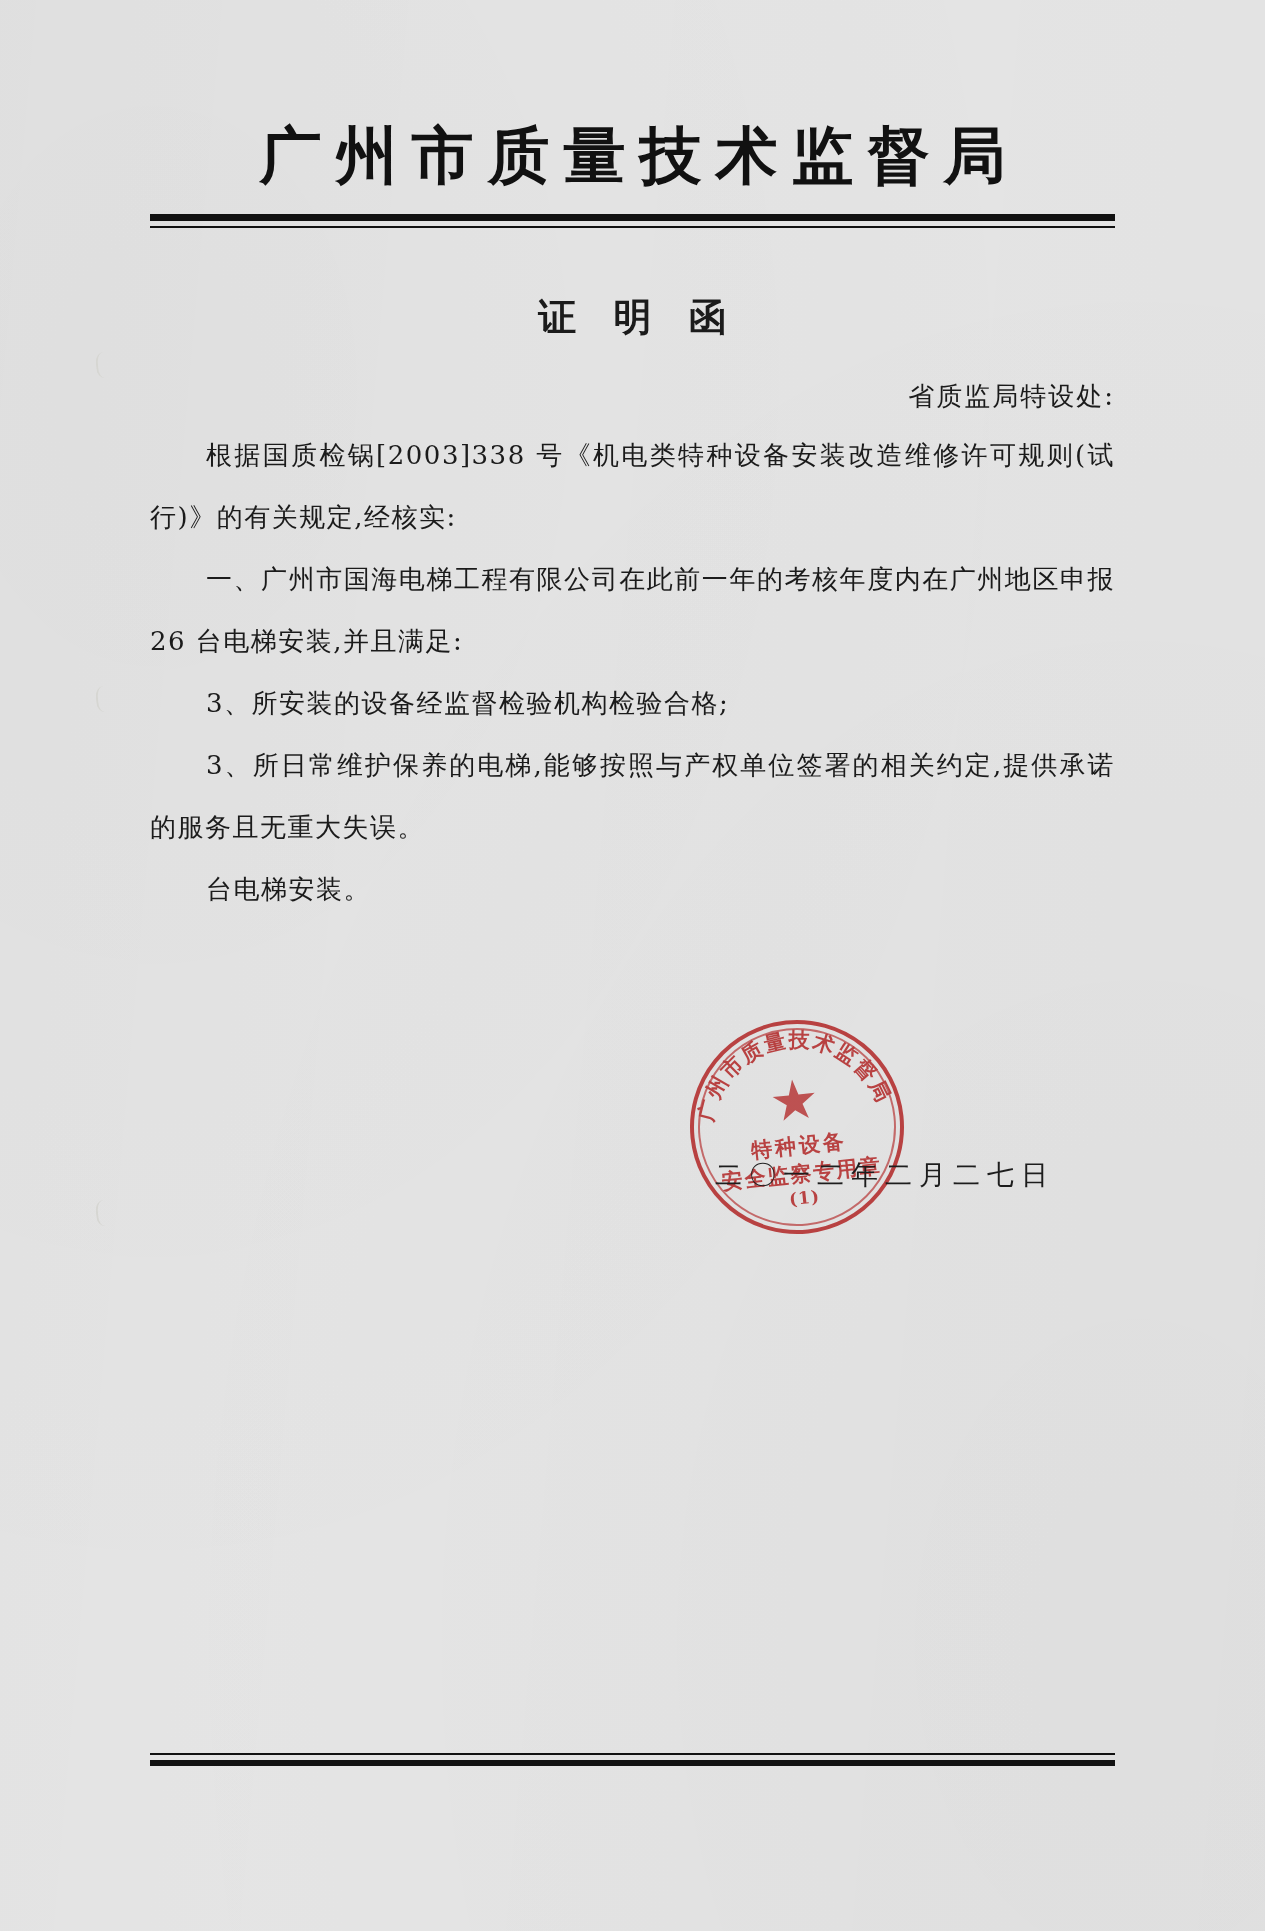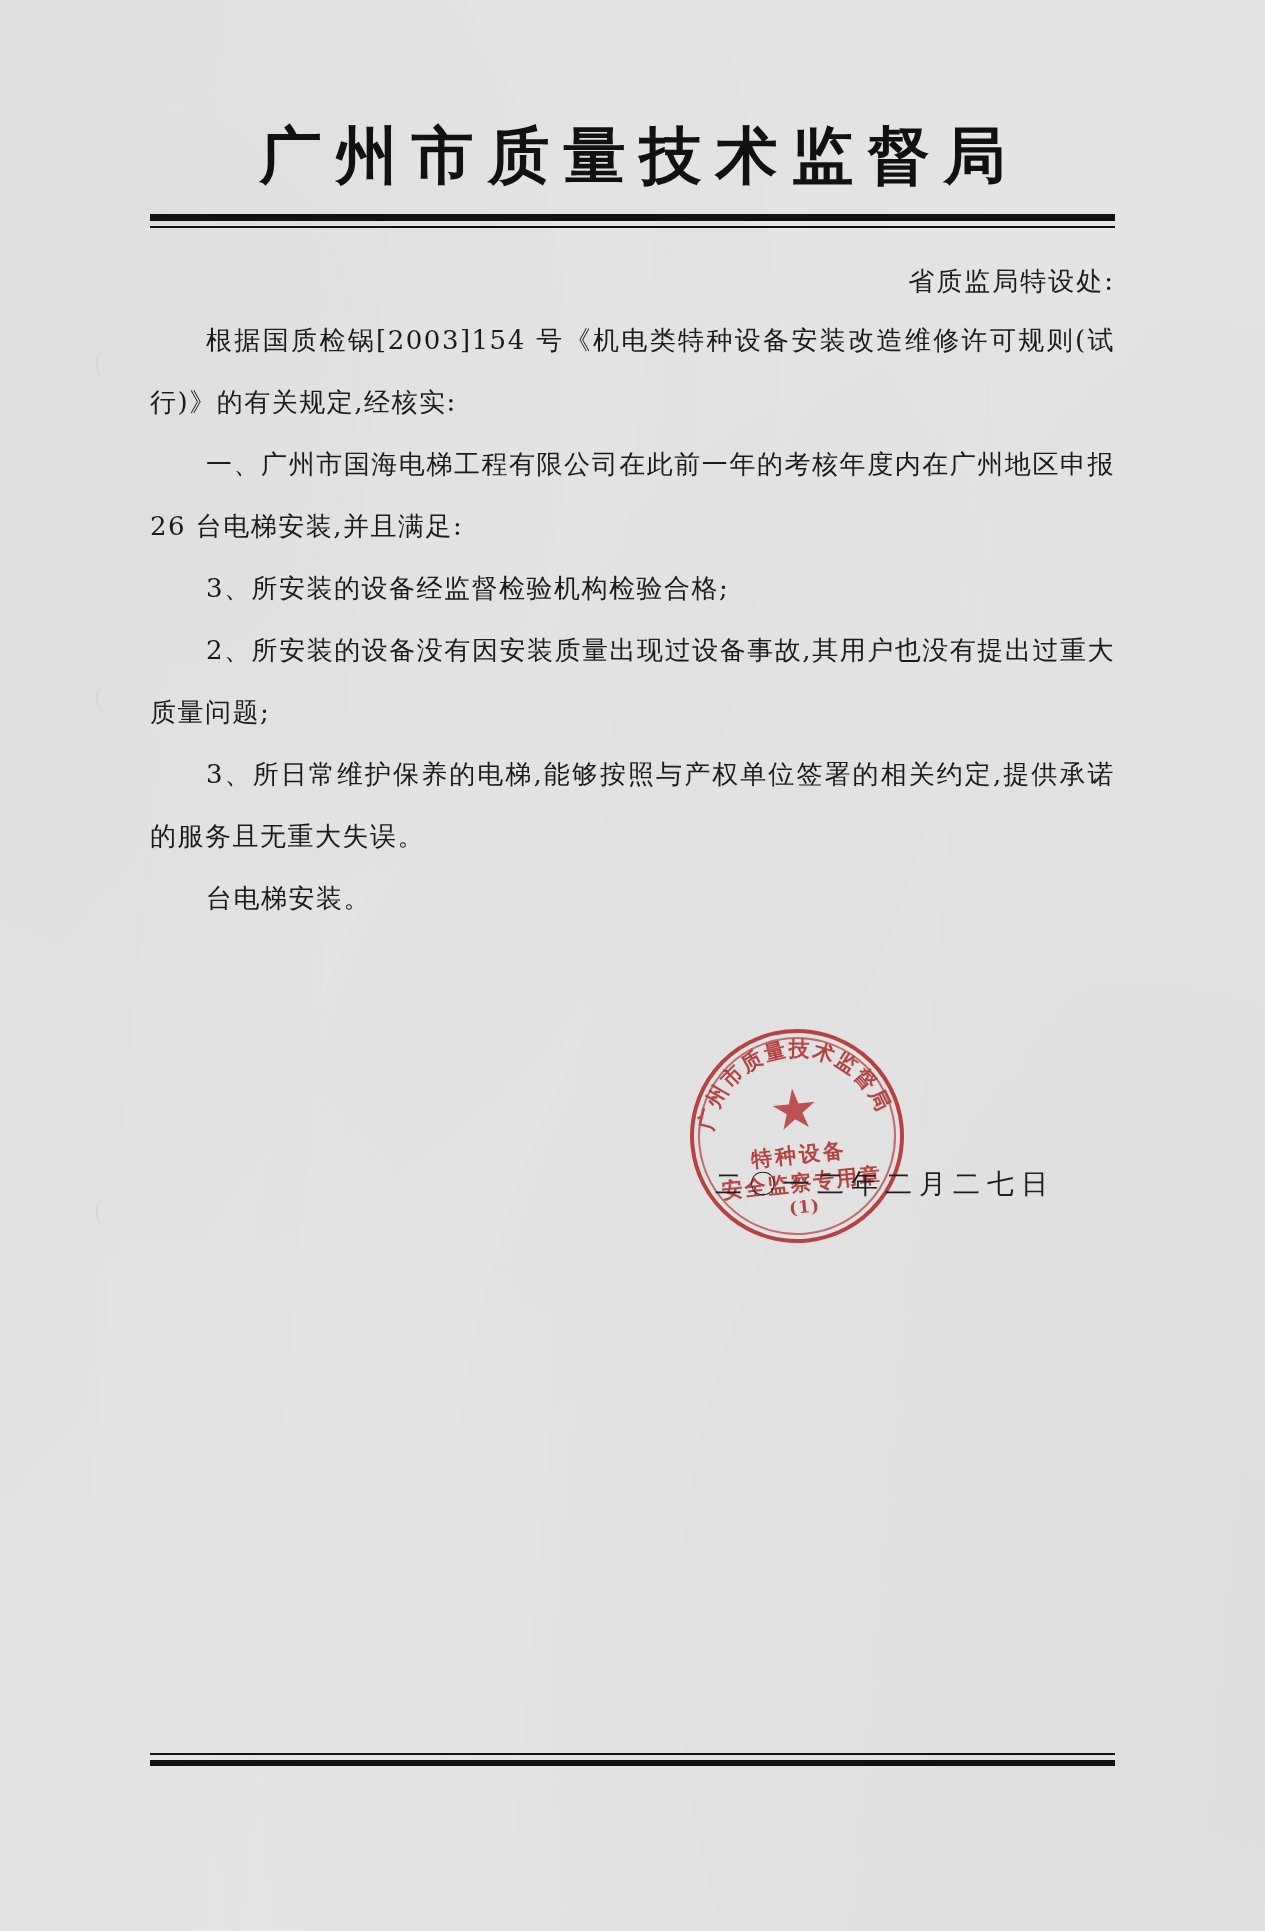--- a/index.html
+++ b/index.html
@@ -207,30 +207,30 @@
   <div class="content">
 
     <div class="letterhead">
       <div class="letterhead-title">广州市质量技术监督局</div>
       <div class="rule-group">
         <div class="rule-thick"></div>
         <div class="rule-thin"></div>
       </div>
     </div>
 
+    <div class="doc-title">证 明 函</div>
 
     <div class="salutation">省质监局特设处:</div>
 
-    <div class="para">根据国质检锅[2003]154 号《机电类特种设备安装改造维修许可规则(试行)》的有关规定,经核实:</div>
+    <div class="para">根据国质检锅[2003]338 号《机电类特种设备安装改造维修许可规则(试行)》的有关规定,经核实:</div>
 
     <div class="para tight">一、广州市国海电梯工程有限公司在此前一年的考核年度内在广州地区申报 26 台电梯安装,并且满足:</div>
 
     <div class="para tight">3、所安装的设备经监督检验机构检验合格;</div>
 
-    <div class="para tight">2、所安装的设备没有因安装质量出现过设备事故,其用户也没有提出过重大质量问题;</div>
 
     <div class="para tight">3、所日常维护保养的电梯,能够按照与产权单位签署的相关约定,提供承诺的服务且无重大失误。</div>
 
 
     <div class="para tight">台电梯安装。</div>
 
     <div class="signature-block">
 
       <div class="seal">
         <div class="seal-ring"></div>

